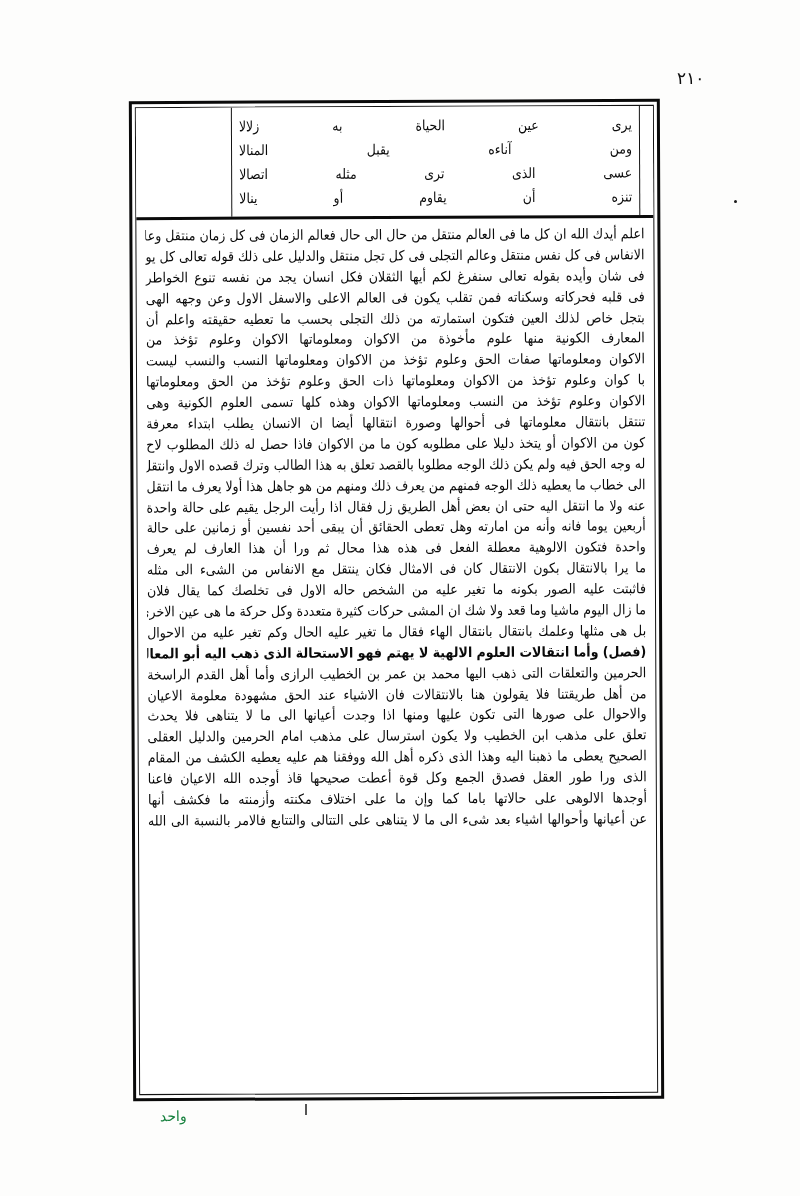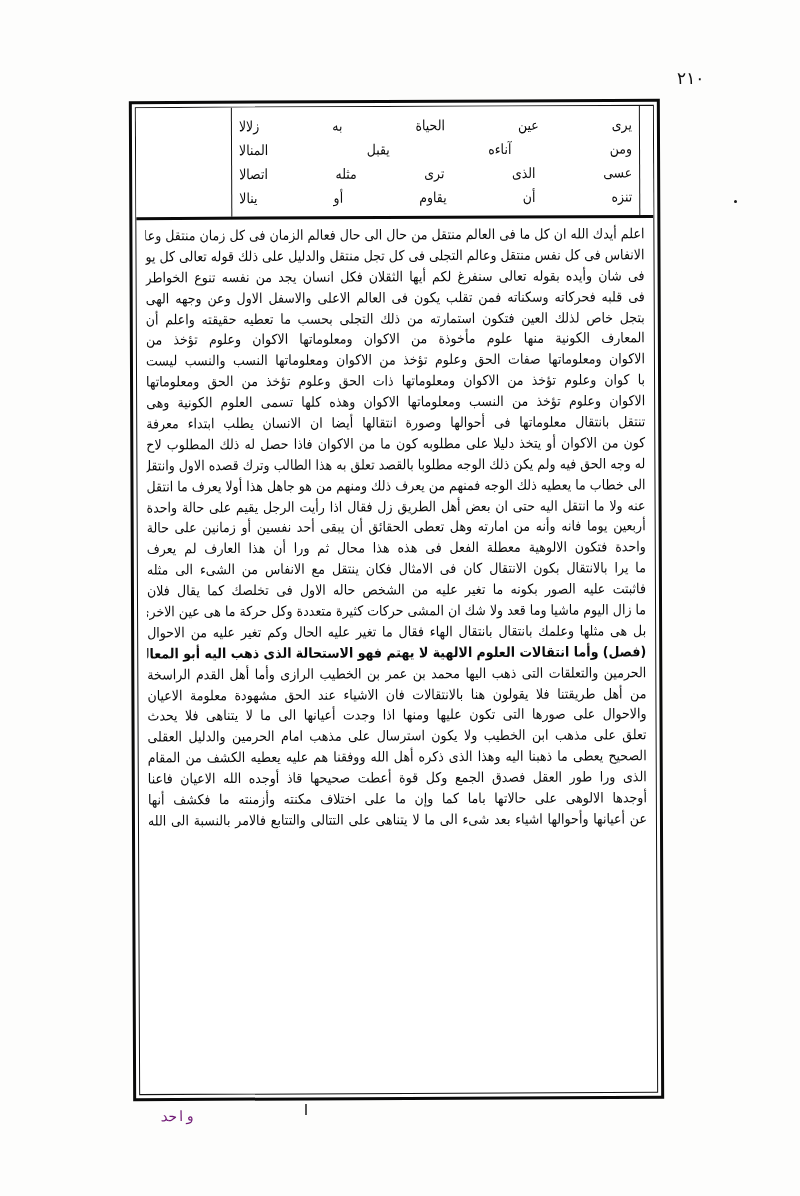--- a/index.html
+++ b/index.html
@@ -119,22 +119,22 @@
   }
   .body-line.sec{
     font-weight:bold;
   }
 
   
   .catchword{
     position:absolute;
     left:160px;top:1108px;
     font-size:14px;
-    color:#701a75;
-    font-family:Liberation Mono, monospace;
+    color:#15803d;
+    font-family:Liberation Serif, serif;
     transform:rotate(-1deg);
   }
   .edge-mark{
     position:absolute;
     left:305px;top:1104px;
     width:2px;height:11px;
     background:#2a2a2a;
     opacity:.8;
   }
   .dot-mark{

